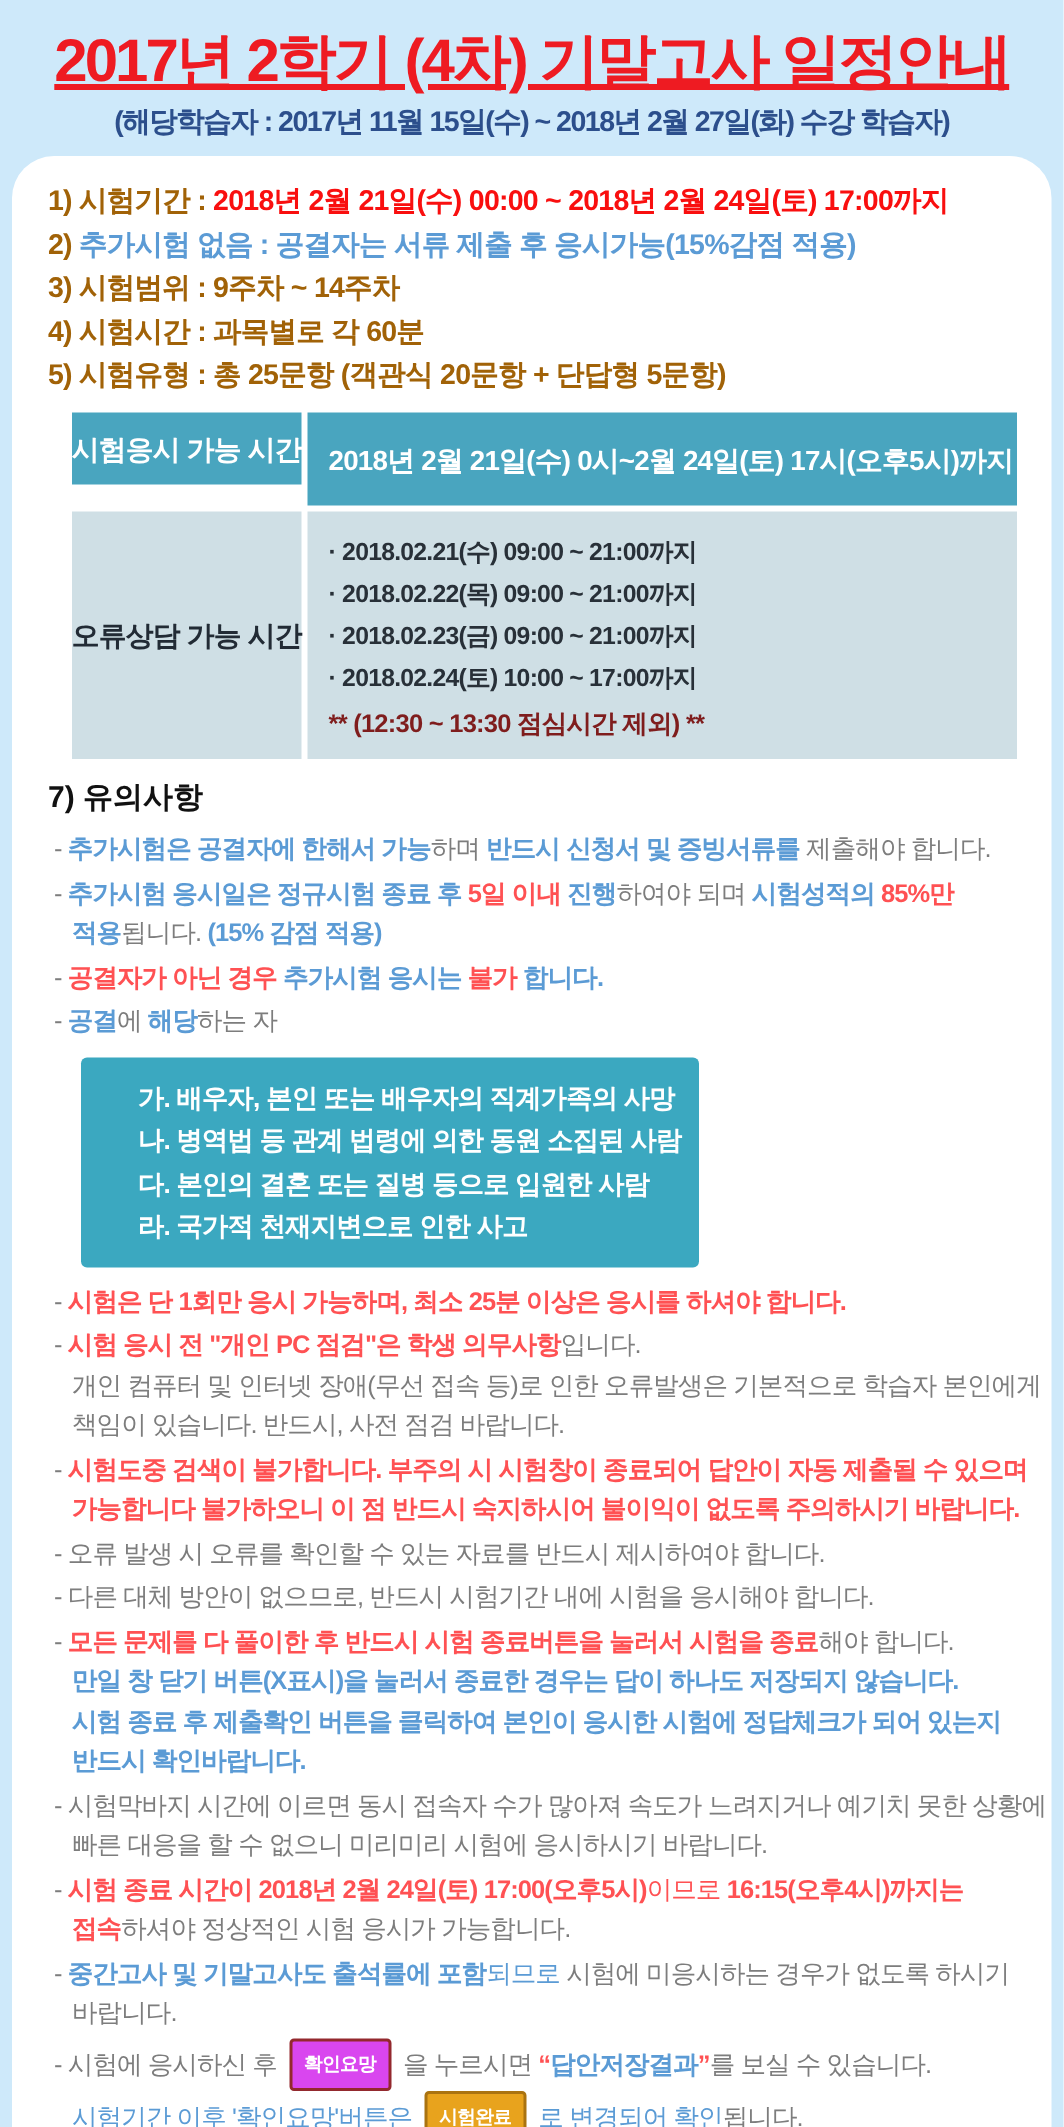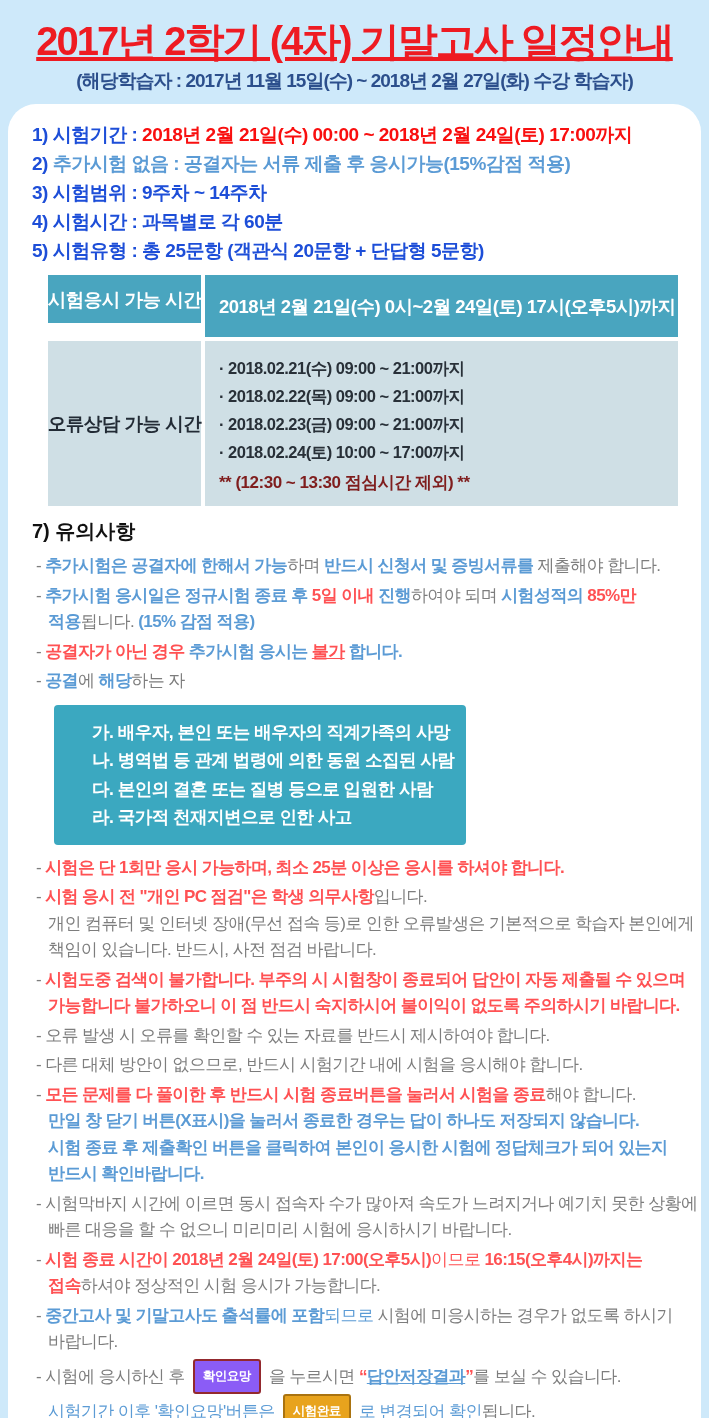--- a/index.html
+++ b/index.html
@@ -54,43 +54,43 @@
   }
   
   .notes-title{margin:12px 0 8px 0;font-size:20px;font-weight:700;color:#111;}
   .note{margin:0 0 3px 0;}
   .note-line{
     font-size:17px;line-height:26.5px;letter-spacing:-0.6px;white-space:nowrap;
     padding-left:4px;
   }
   .note-line.cont{padding-left:16px;}
   
-  .c-black{color:#1d4ed8;}
+  .c-black{color:#a16207;}
   .c-gray{color:#7d7d7d;}
   .c-blue{color:#5b9bd5;}
   .c-coral{color:#ff5153;}
   .c-red{color:#f90f0f;}
   .b{font-weight:700;}
-  .u{text-decoration:underline;}
+  .u{}
   
   .box{
     background:#3ba8c0;border-radius:4px;width:364px;
     margin:10px 0 10px 22px;padding:13px 10px 13px 38px;
   }
   .box-line{
     color:#ffffff;font-size:17.5px;font-weight:600;line-height:28.5px;
     letter-spacing:-0.5px;white-space:nowrap;
   }
   
   .btn{
     display:inline-block;color:#fff;font-size:12.5px;font-weight:700;
     padding:2px 8px 3px 8px;border-radius:3px;margin:0 8px;vertical-align:2px;
     letter-spacing:-0.5px;
   }
-  .btn-confirm{background:#8b5cf6;border:2px solid #93292e;}
+  .btn-confirm{background:#d946ef;border:2px solid #93292e;}
   .btn-done{background:#e8a31d;border:2px solid #aa7310;}
 </style>
 </head>
 <body>
 
 <div class="page">
 
   <header class="header">
     <h1 class="title">2017년 2학기 (4차) 기말고사 일정안내</h1>
     <div class="subtitle">(해당학습자 : 2017년 11월 15일(수) ~ 2018년 2월 27일(화) 수강 학습자)</div>

